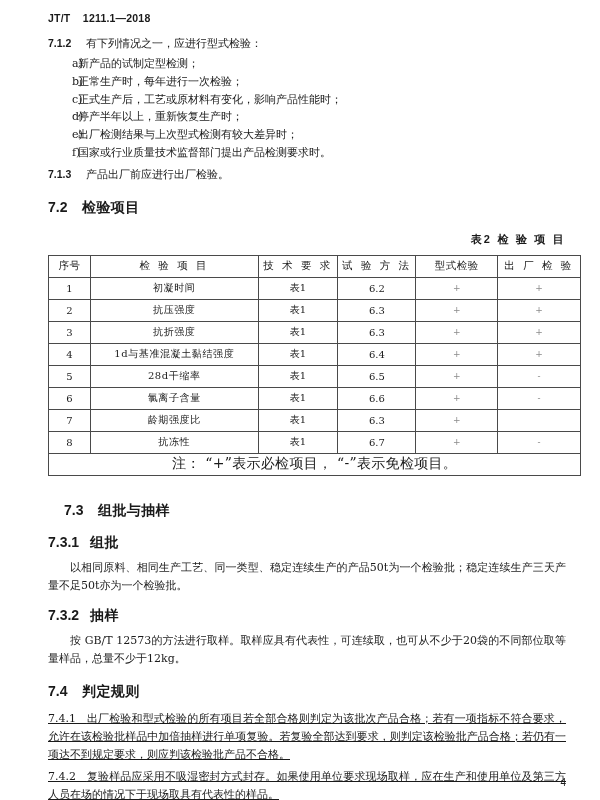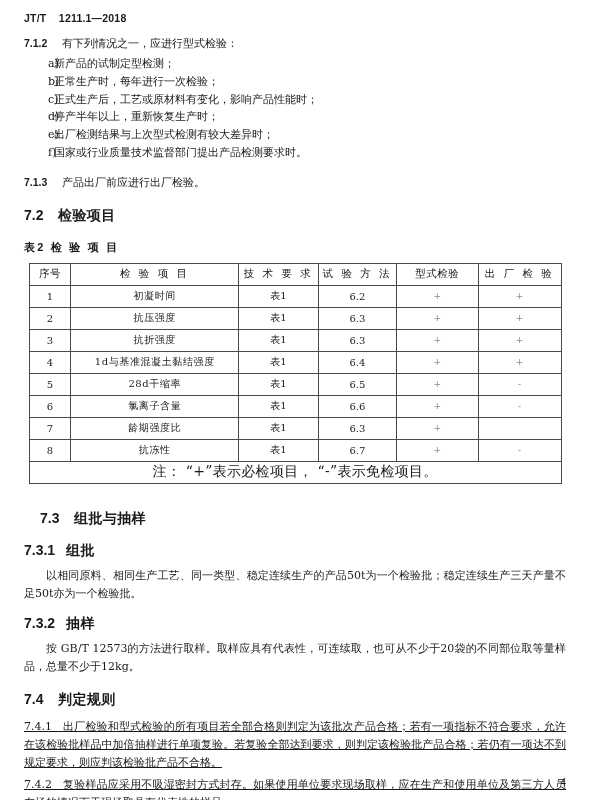--- a/index.html
+++ b/index.html
@@ -15,21 +15,21 @@
     font-family: "DejaVu Serif", "Liberation Serif", serif;
     color: #1a1a1a;
     overflow: hidden;
   }
 
   .page {
     position: relative;
     width: 600px;
     height: 800px;
     box-sizing: border-box;
-    padding: 10px 34px 0 24px;
+    padding: 10px 34px 0 48px;
   }
 
   
   .doc-header {
     font-family: "Liberation Sans", "DejaVu Sans", sans-serif;
     font-weight: bold;
     font-size: 10.5px;
     letter-spacing: 0.2px;
     margin: 0 0 0 0;
     padding-top: 2px;
@@ -106,21 +106,21 @@
   .para.noindent {
     text-indent: 0;
     text-decoration: underline;
   }
   .para .lead {
     display: inline;
   }
 
   
   .table-title {
-    text-align: left;
+    text-align: right;
     font-family: "Liberation Sans", "DejaVu Sans", sans-serif;
     font-weight: bold;
     font-size: 11px;
     margin-top: 15px;
     margin-bottom: 8px;
     letter-spacing: 2.2px;
   }
   table.insp {
     border-collapse: collapse;
     width: 533px;
@@ -205,21 +205,21 @@
     <li>
       <span class="alpha-marker">e)</span>
       <span class="alpha-text">出厂检测结果与上次型式检测有较大差异时；</span>
     </li>
     <li>
       <span class="alpha-marker">f)</span>
       <span class="alpha-text">国家或行业质量技术监督部门提出产品检测要求时。</span>
     </li>
   </ul>
 
-  <div class="clause" style="margin-top:12px;">
+  <div class="clause" style="margin-top:4px;">
     <span class="clause-num">7.1.3</span><span class="clause-body">产品出厂前应进行出厂检验。</span>
   </div>
 
   <div class="sec-head">
     <span class="num">7.2</span><span class="title">检验项目</span>
   </div>
 
   <div class="table-title">表2  检 验 项 目</div>
 
   <table class="insp">

